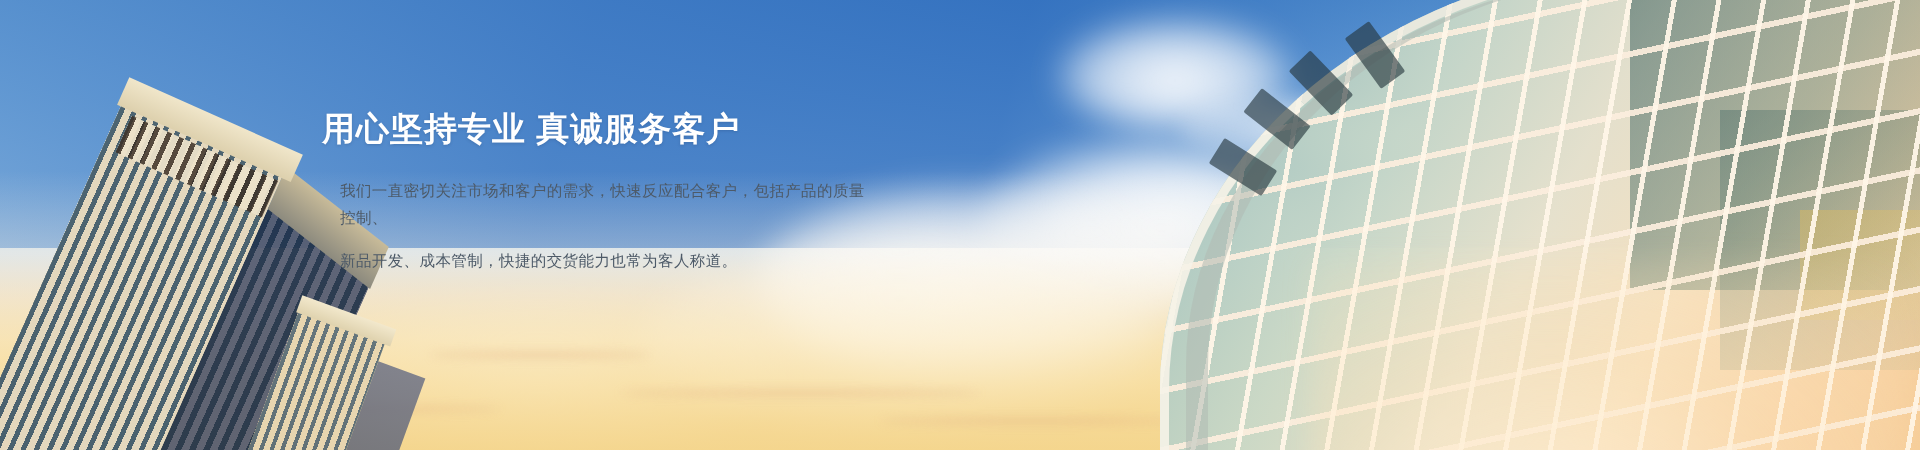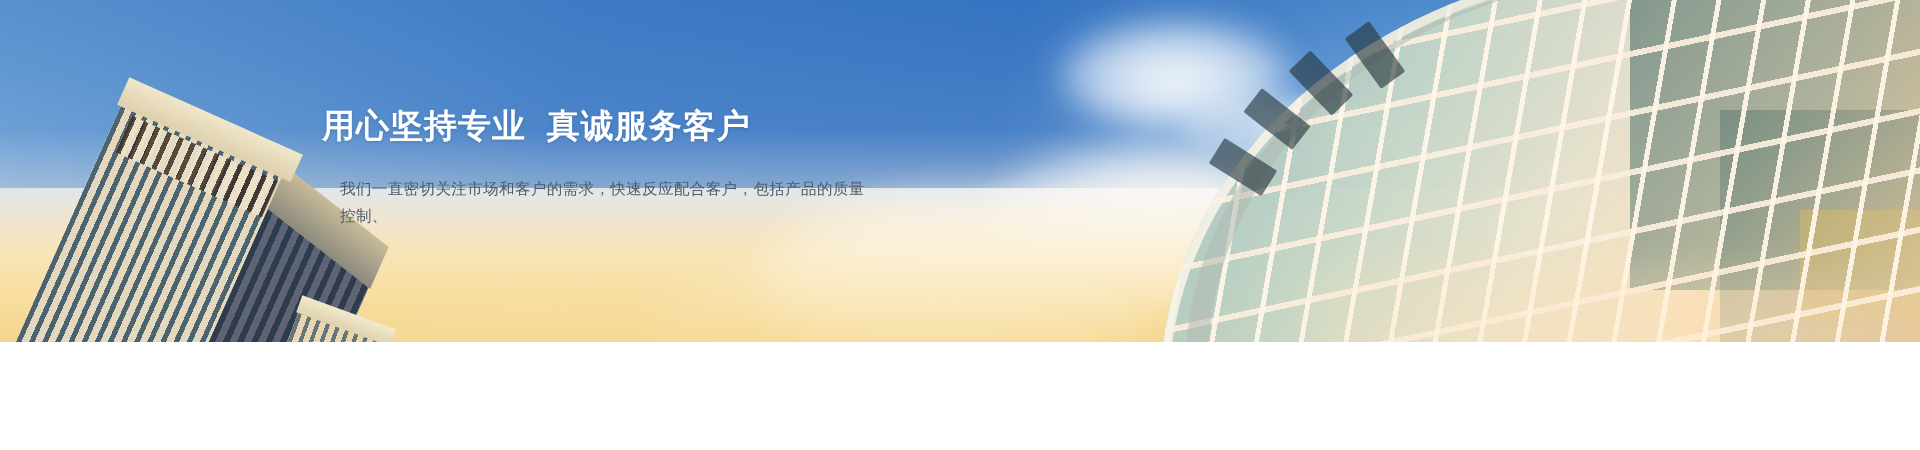--- a/index.html
+++ b/index.html
@@ -4,23 +4,23 @@
 <style>
   html, body {
     margin: 0;
     padding: 0;
     background: #ffffff;
   }
 
   #banner {
     position: relative;
     width: 1920px;
-    height: 342px;
+    height: 450px;
     overflow: hidden;
-    font-family: Liberation Mono, monospace;
+    font-family: Liberation Sans, sans-serif;
     
     background:
       linear-gradient(to bottom,
         #4a86c8 0%,
         #5f96d2 10%,
         #7aabdc 22%,
         #9ac2e6 34%,
         #bcd6ec 46%,
         #d8e2e8 56%,
         #ecdfc9 66%,
@@ -412,16 +412,17 @@
     <div class="rt-slot" style="left:108px; top:176px; transform:rotate(-58deg);"></div>
     <div class="rt-slot" style="left:142px; top:128px; transform:rotate(-52deg);"></div>
     <div class="rt-slot" style="left:186px; top:92px;  transform:rotate(-44deg);"></div>
     <div class="rt-slot" style="left:240px; top:64px;  transform:rotate(-36deg);"></div>
   </div>
 
   <div class="copy">
     <h1 class="headline">用心坚持专业  真诚服务客户</h1>
     <div class="subcopy">
       <p>我们一直密切关注市场和客户的需求，快速反应配合客户，包括产品的质量控制、</p>
+      <p>新品开发、成本管制，快捷的交货能力也常为客人称道。</p>
     </div>
   </div>
 
 </div>
 
 </body></html>

